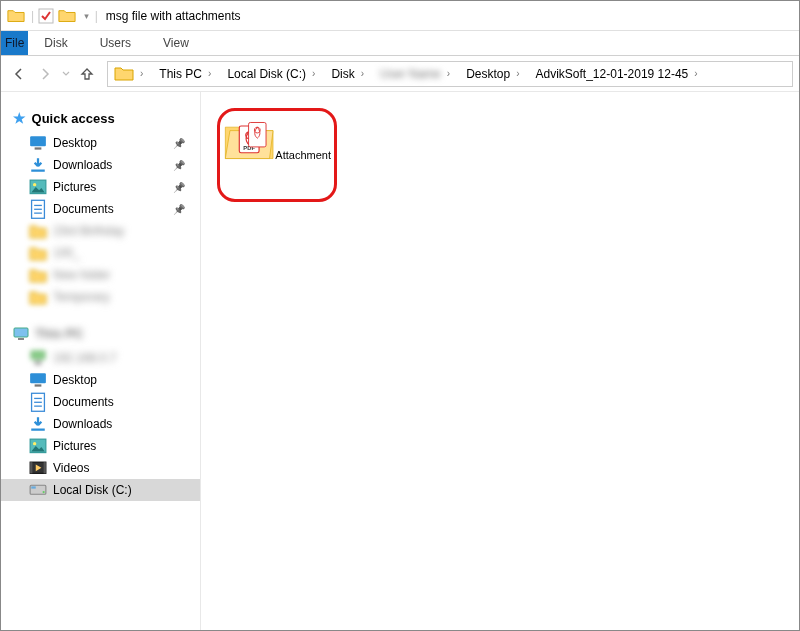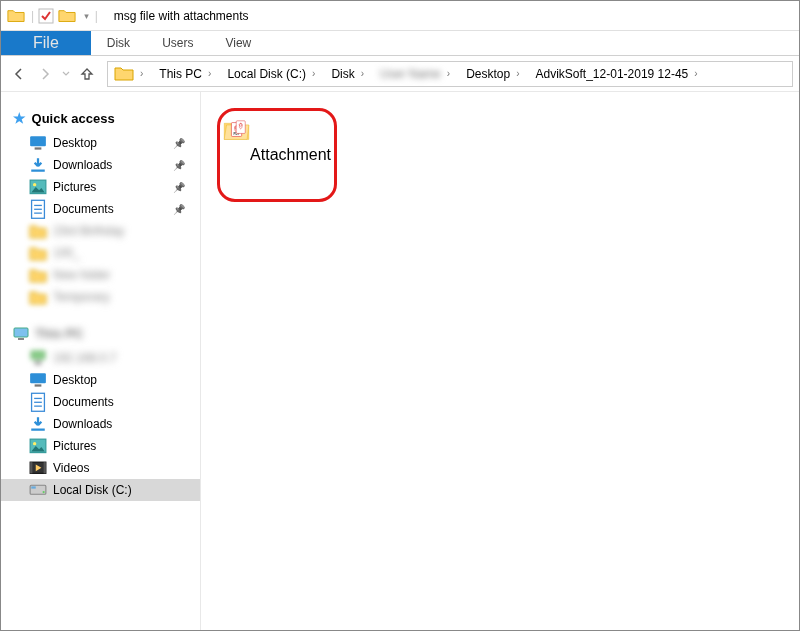--- a/index.html
+++ b/index.html
@@ -2,25 +2,25 @@
 <html><head>
 <meta charset="utf-8">
 <style>
   * { box-sizing: border-box; margin: 0; padding: 0; }
   body { font-family: "Segoe UI", Tahoma, sans-serif; font-size: 12px; color: #000; background: #fff; width: 800px; height: 631px; overflow: hidden; border: 1px solid #888; }
 
   
   .titlebar { height: 30px; background: #fff; display: flex; align-items: center; padding: 0 4px; border-bottom: 1px solid #e0e0e0; }
   .titlebar .folder-mini { width: 18px; height: 16px; margin: 0 4px 0 2px; }
   .titlebar .sep { color: #ccc; margin: 0 2px; }
-  .titlebar .title-text { margin-left: 14px; font-size: 12px; }
+  .titlebar .title-text { margin-left: 6px; font-size: 12px; }
 
   
   .ribbon { height: 25px; background: #fff; display: flex; align-items: stretch; border-bottom: 1px solid #d0d0d0; }
-  .ribbon .file-tab { background: #1979ca; color: #e5e5e5; padding: 0 32px; display: flex; align-items: center; font-size: 16px; }
+  .ribbon .file-tab { background: #1979ca; color: #0f172a; padding: 0 4px; display: flex; align-items: center; font-size: 12px; }
   .ribbon .tab { padding: 0 16px; display: flex; align-items: center; color: #444; cursor: default; }
 
   
   .navbar { height: 36px; display: flex; align-items: center; padding: 0 6px; border-bottom: 1px solid #e8e8e8; gap: 2px; }
   .navbtn { width: 24px; height: 24px; display: flex; align-items: center; justify-content: center; color: #555; }
   .navbtn.disabled { color: #bbb; }
   .address { flex: 1; height: 26px; border: 1px solid #ccc; display: flex; align-items: center; margin-left: 6px; padding: 0 2px; overflow: hidden; }
   .address .folder-ic { width: 20px; height: 18px; margin: 0 4px; flex-shrink:0; }
   .crumb { display: flex; align-items: center; white-space: nowrap; margin-left: 10px; }
   .crumb-text { padding: 0 4px; font-size: 12px; }
@@ -39,21 +39,21 @@
   .side-item { display: flex; align-items: center; padding: 3px 8px 3px 28px; height: 22px; }
   .side-item .icon-slot { width: 18px; height: 16px; margin-right: 6px; display:flex; align-items:center; justify-content:center; }
   .side-item .label { font-size: 12px; flex:1; }
   .side-item .label.blurred { filter: blur(3.5px); color:#888; }
   .side-item .pin { color: #888; font-size: 12px; margin-right:6px; }
   .side-item.selected { background: #d8d8d8; }
 
   
   .folder-item { width: 120px; display: flex; align-items: center; padding: 8px 3px; border: 3px solid #e31818; border-radius: 18px; }
   .folder-big { width: 90px; height: 72px; position: relative; }
-  .folder-label { font-size: 16px; }
+  .folder-label { font-size: 11px; }
 
   
   svg { display:block; }
 </style>
 </head>
 <body>
 
 <div class="titlebar">
   <span class="folder-mini">
     <svg viewBox="0 0 20 16">

